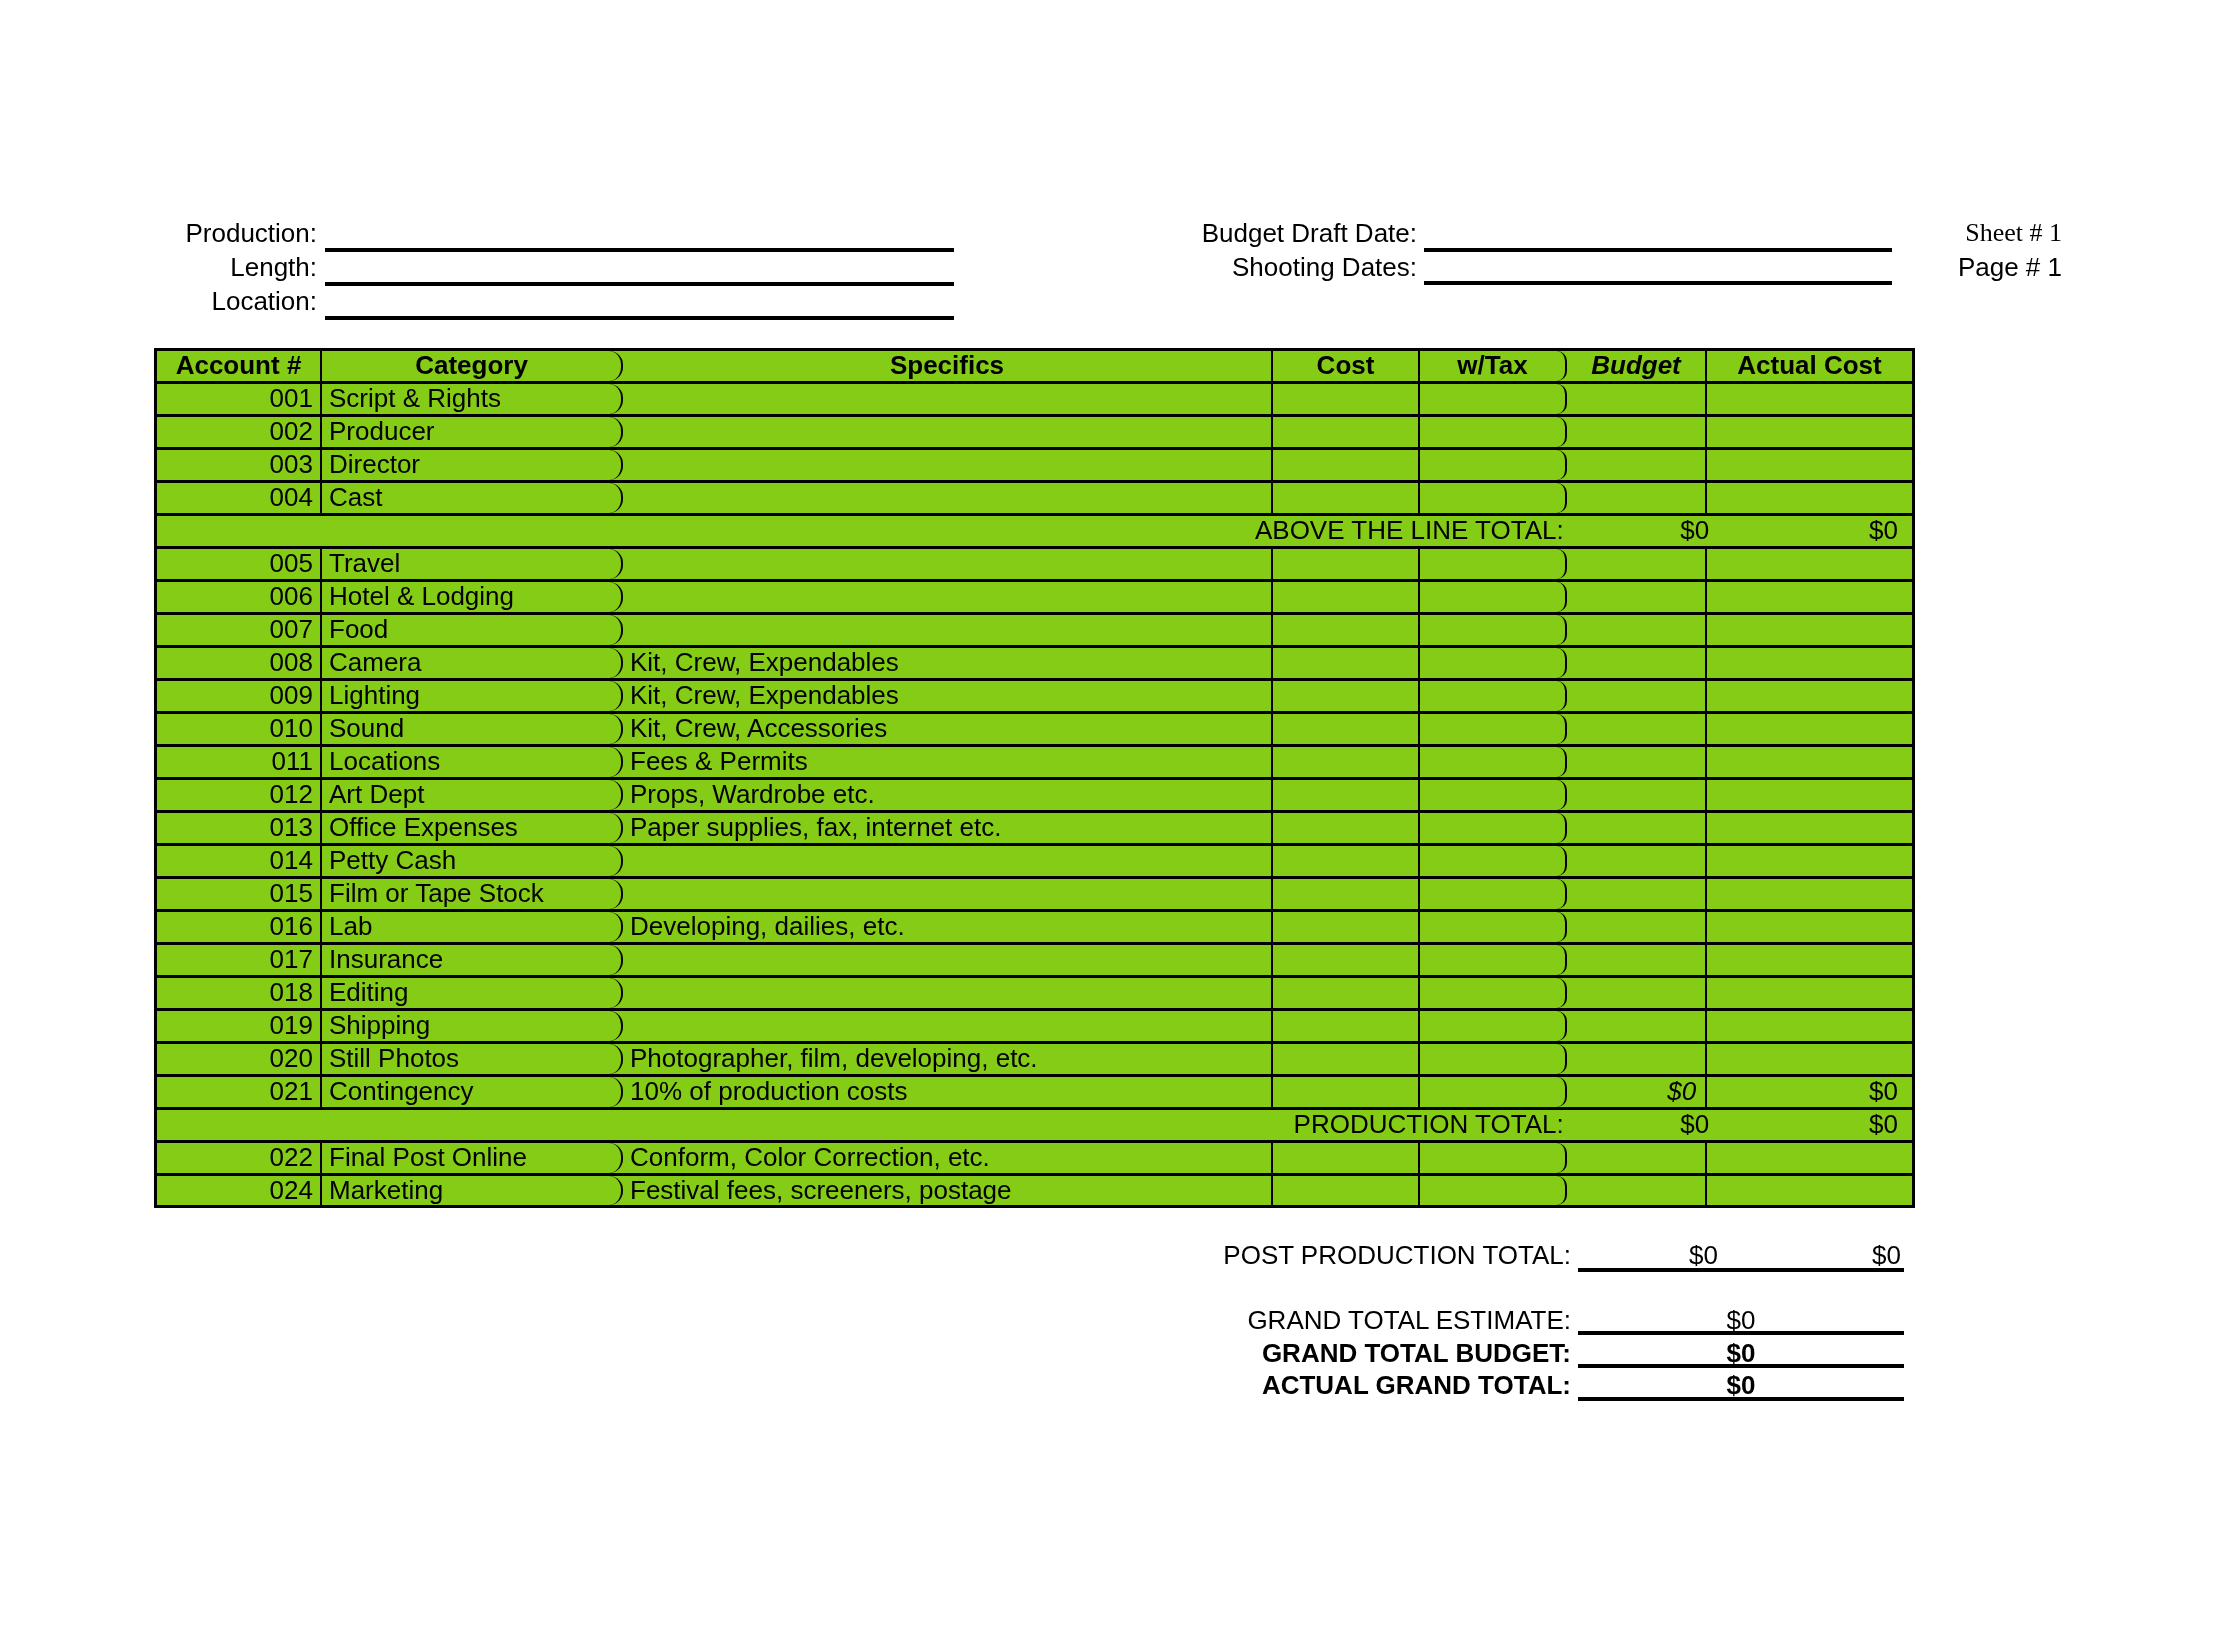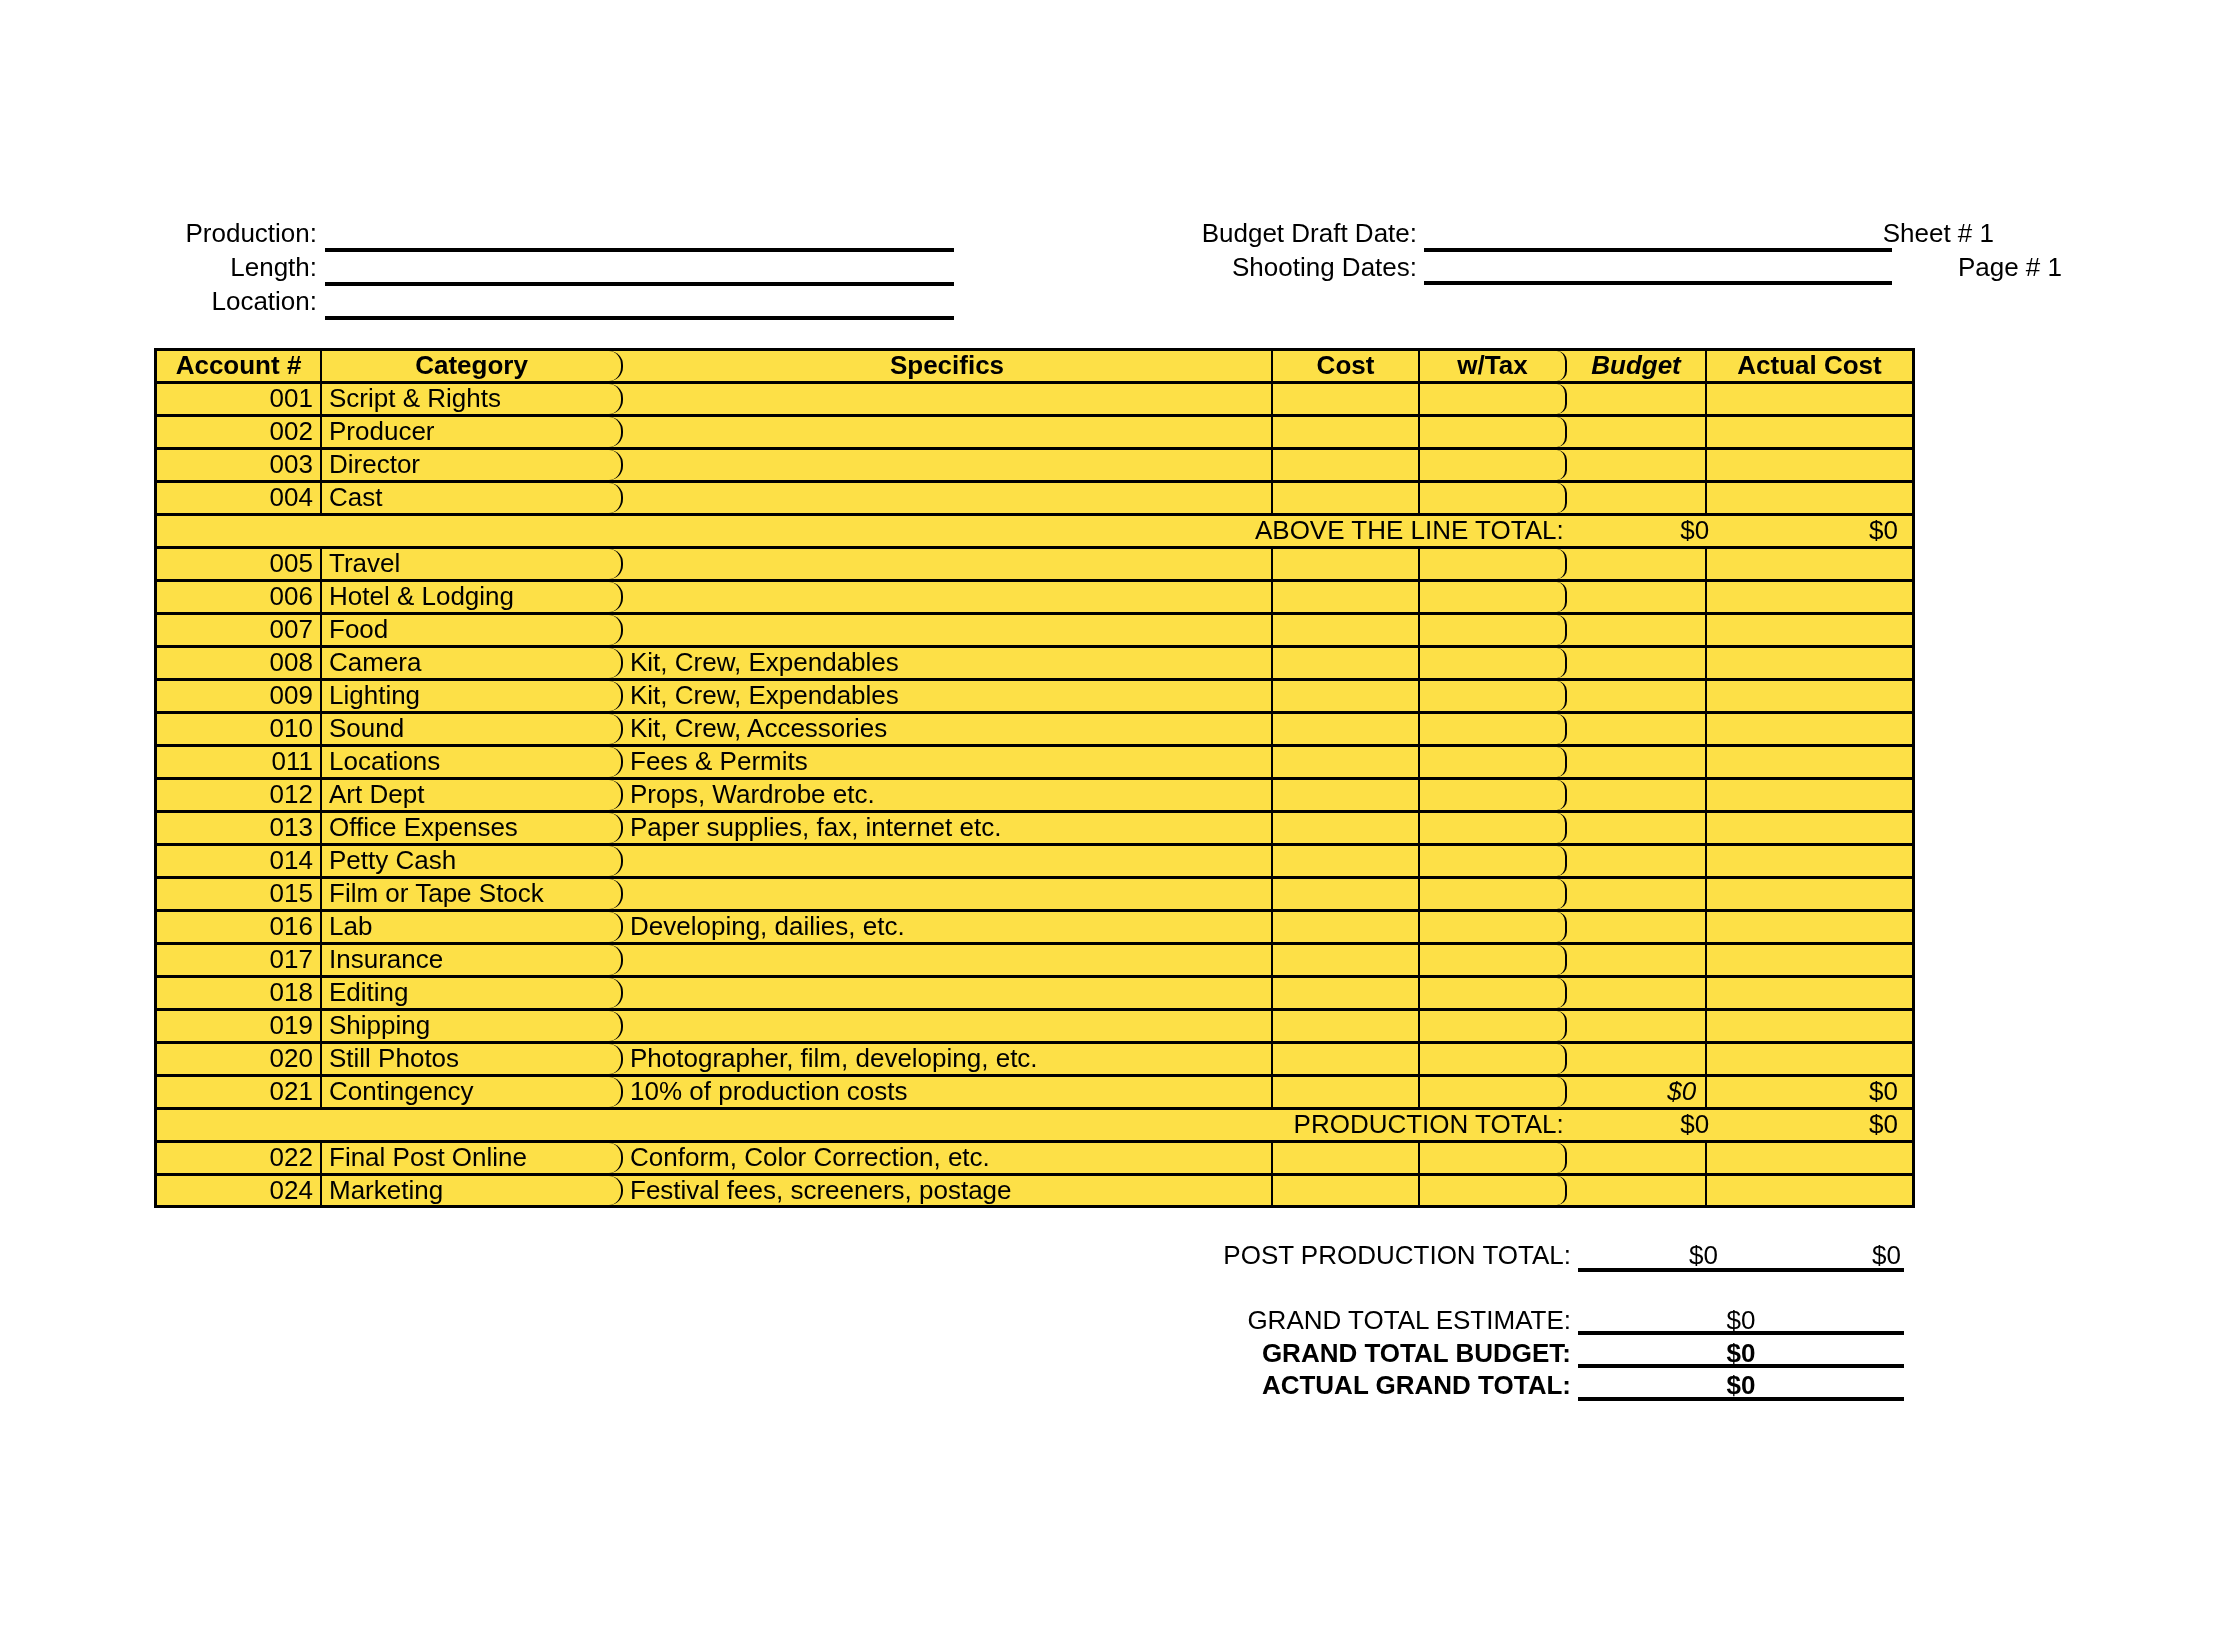--- a/index.html
+++ b/index.html
@@ -30,21 +30,21 @@
   }
 
   
   .btable {
     position: absolute;
     left: 154px;
     top: 348px;
     width: 1761px;
     border: 3.5px solid #000;
     box-sizing: border-box;
-    background: #fde047;
+    background: #84cc16;
   }
   .trow {
     display: flex;
     height: 33px;
     line-height: 28px;
     border-bottom: 3.5px solid #000;
     box-sizing: border-box;
     overflow: hidden;
   }
   .trow:last-child { border-bottom: none; height: 29px; }
@@ -82,21 +82,21 @@
 <div class="abs lbl rt" style="left:53px; top:286px; width:264px;">Location:</div>
 <div class="fill-line" style="left:325px; top:248px; width:629px;"></div>
 <div class="fill-line" style="left:325px; top:282px; width:629px;"></div>
 <div class="fill-line" style="left:325px; top:316px; width:629px;"></div>
 
 <div class="abs lbl rt" style="left:1064px; top:218px; width:353px;">Budget Draft Date:</div>
 <div class="abs lbl rt" style="left:1064px; top:252px; width:353px;">Shooting Dates:</div>
 <div class="fill-line" style="left:1424px; top:248px; width:468px;"></div>
 <div class="fill-line" style="left:1424px; top:281px; width:468px;"></div>
 
-<div class="abs lbl rt" style="left:1794px; top:218px; width:200px;">Sheet # 1</div>
+<div class="abs lbl rt" style="left:1862px; top:218px; width:200px;font-family:Liberation Serif, serif;">Sheet # 1</div>
 <div class="abs lbl rt" style="left:1862px; top:252px; width:200px;">Page # 1</div>
 
 <div class="btable">
   <div class="trow thead">
     <div class="cell c-acct">Account #</div>
     <div class="cell c-cat">Category</div>
     <div class="cell c-spec">Specifics</div>
     <div class="cell c-cost">Cost</div>
     <div class="cell c-wtax">w/Tax</div>
     <div class="cell c-budget">Budget</div>

